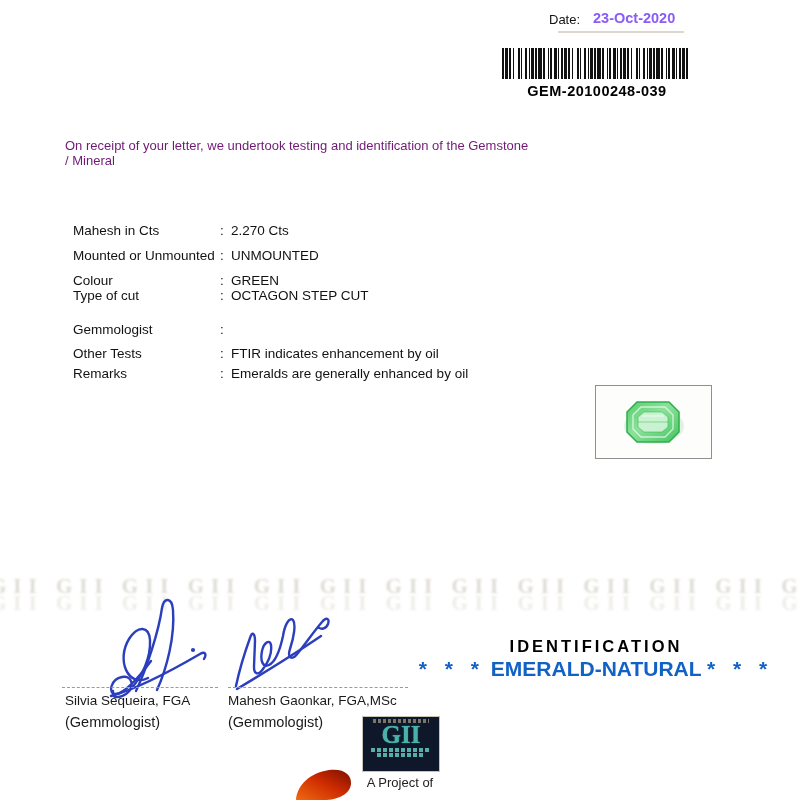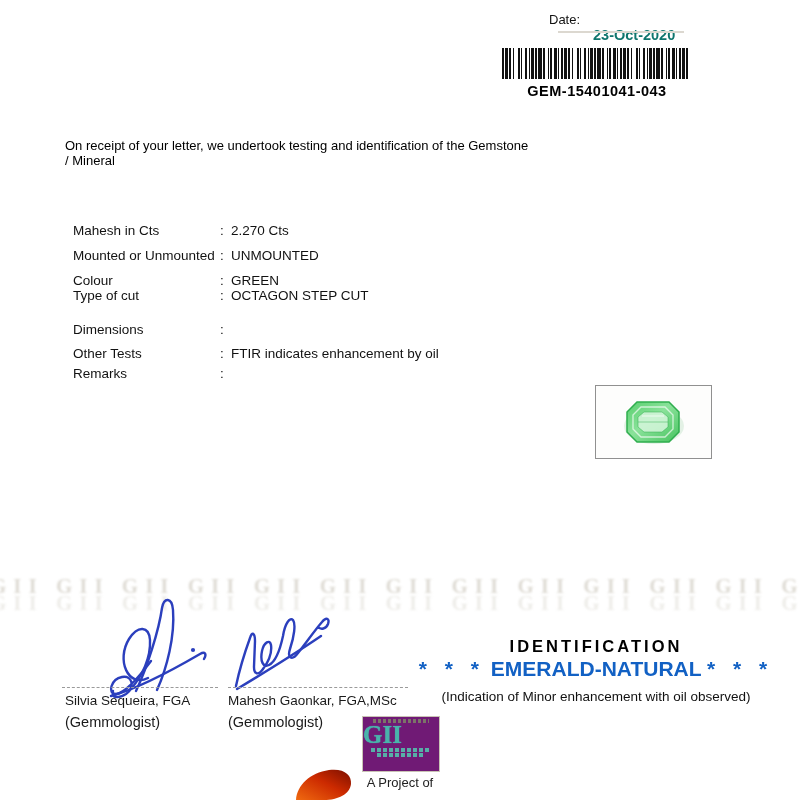--- a/index.html
+++ b/index.html
@@ -11,31 +11,31 @@
   .abs{position:absolute;}
 
   
   #report-title{
     top:4px;left:423px;transform:translateX(-50%);
     font-family:"Liberation Serif",serif;font-weight:bold;
     font-variant:small-caps;font-size:32px;letter-spacing:1px;
     color:#1e3a8c;white-space:nowrap;
   }
   #date-label{top:12px;left:549px;font-size:13px;color:#111;}
-  #date-value{top:10px;left:593px;font-size:14.5px;font-weight:bold;color:#0f766e;margin-top:17px;}
+  #date-value{top:10px;left:593px;font-size:14.5px;font-weight:bold;color:#8b5cf6;}
   #date-underline{top:31px;left:558px;width:126px;height:2px;background:#dcd8d0;}
 
   
   #barcode{top:48px;left:502px;width:190px;height:31px;display:flex;align-items:stretch;}
   #barcode div{height:100%;}
   #barcode-text{top:83px;left:502px;width:190px;text-align:center;
     font-size:14.5px;font-weight:bold;letter-spacing:.5px;color:#000;}
 
   
-  .intro-line{left:65px;width:470px;font-size:13px;color:#000000;line-height:15px;}
+  .intro-line{left:65px;width:470px;font-size:13px;color:#701a75;line-height:15px;}
 
   
   .prop-row{left:0;width:800px;height:18px;font-size:13.5px;color:#121212;}
   .prop-label{position:absolute;left:73px;}
   .prop-colon{position:absolute;left:220px;}
   .prop-value{position:absolute;left:231px;white-space:pre;}
 
   
   #photo-box{top:385px;left:595px;width:115px;height:72px;background:#fdfdfc;
     border:1px solid #909090;}
@@ -62,22 +62,22 @@
   
   #identification-heading{top:637px;left:446px;width:300px;text-align:center;
     font-size:16.5px;font-weight:bold;letter-spacing:3px;color:#000;}
   #identification-result{top:657px;left:416px;width:360px;text-align:center;
     font-size:21px;font-weight:bold;color:#1261c4;white-space:nowrap;}
   #identification-result .star{letter-spacing:6px;}
   #identification-note{top:689px;left:416px;width:360px;text-align:center;
     font-size:13.5px;color:#111;}
 
   
-  #gii-stamp{top:716px;left:362px;width:76px;height:54px;background:#701a75;
-    border:1px solid #c9c3b5;overflow:hidden;filter:blur(.4px);}
+  #gii-stamp{top:716px;left:362px;width:76px;height:54px;background:#0f172a;
+    border:1px solid #c9c3b5;overflow:hidden;text-align:center;filter:blur(.4px);}
   .stamp-tinyline{margin:2px auto 0;width:56px;height:4px;
     background:repeating-linear-gradient(90deg,#7b7468 0 3px,transparent 3px 5px);}
   #stamp-text{font-family:"Liberation Serif",serif;font-weight:bold;font-size:25px;
     line-height:24px;color:#49b3ab;text-shadow:0 0 1px #49b3ab;}
   .stamp-tealline{margin:1px auto 0;width:60px;height:4px;
     background:repeating-linear-gradient(90deg,#57aea8 0 4px,transparent 4px 6px);}
   #project-label{top:775px;left:352px;width:96px;text-align:center;font-size:13px;color:#222;}
 
   #red-petal{top:763px;left:288px;width:72px;height:37px;}
 </style>
@@ -187,21 +187,21 @@
       <div style="width: 1px; background: transparent;"></div>
       <div style="width: 1px; background: rgb(17, 17, 17);"></div>
       <div style="width: 2px; background: transparent;"></div>
       <div style="width: 2px; background: rgb(17, 17, 17);"></div>
       <div style="width: 1px; background: transparent;"></div>
       <div style="width: 3px; background: rgb(17, 17, 17);"></div>
       <div style="width: 1px; background: transparent;"></div>
       <div style="width: 2px; background: rgb(17, 17, 17);"></div>
       <div style="width: 2px; background: transparent;"></div>
     </div>
-  <div class="abs" id="barcode-text">GEM-15401041-043</div>
+  <div class="abs" id="barcode-text">GEM-20100248-039</div>
 
   <div class="abs intro-line" style="top:138px">On receipt of your letter, we undertook testing and identification of the Gemstone / Mineral</div>
 
   <div class="abs prop-row" style="top:223px">
     <span class="prop-label">Mahesh in Cts</span>
     <span class="prop-colon">:</span>
     <span class="prop-value">2.270 Cts</span>
   </div>
   <div class="abs prop-row" style="top:248px">
     <span class="prop-label">Mounted or Unmounted</span>
@@ -212,31 +212,32 @@
     <span class="prop-label">Colour</span>
     <span class="prop-colon">:</span>
     <span class="prop-value">GREEN</span>
   </div>
   <div class="abs prop-row" style="top:288px">
     <span class="prop-label">Type of cut</span>
     <span class="prop-colon">:</span>
     <span class="prop-value">OCTAGON STEP CUT</span>
   </div>
   <div class="abs prop-row" style="top:322px">
-    <span class="prop-label">Dimensions</span>
+    <span class="prop-label">Gemmologist</span>
     <span class="prop-colon">:</span>
   </div>
   <div class="abs prop-row" style="top:346px">
     <span class="prop-label">Other Tests</span>
     <span class="prop-colon">:</span>
     <span class="prop-value">FTIR indicates enhancement by oil</span>
   </div>
   <div class="abs prop-row" style="top:366px">
     <span class="prop-label">Remarks</span>
     <span class="prop-colon">:</span>
+    <span class="prop-value">Emeralds are generally enhanced by oil</span>
   </div>
 
   <div class="abs" id="photo-box">
     <svg width="115" height="72" viewBox="0 0 115 72">
       <defs>
         <linearGradient id="gemBody" x1="0" y1="0" x2="1" y2="1">
           <stop offset="0" stop-color="#59cf6e"></stop>
           <stop offset="0.45" stop-color="#8ae29a"></stop>
           <stop offset="1" stop-color="#47c35f"></stop>
         </linearGradient>
@@ -273,21 +274,20 @@
   <div class="abs sig-role" id="sig-role-left">(Gemmologist)</div>
   <div class="abs sig-name" id="sig-name-right">Mahesh Gaonkar, FGA,MSc</div>
   <div class="abs sig-role" id="sig-role-right">(Gemmologist)</div>
 
   <div class="abs" id="identification-result">
     <span class="star">* * *</span>
     <span>EMERALD-NATURAL</span>
     <span class="star">* * *</span>
   </div>
   <div class="abs" id="identification-heading">IDENTIFICATION</div>
-  <div class="abs" id="identification-note">(Indication of Minor enhancement with oil observed)</div>
 
   <div class="abs" id="gii-stamp">
     <div class="stamp-tinyline"></div>
     <div id="stamp-text">GII</div>
     <div class="stamp-tealline"></div>
     <div class="stamp-tealline" style="width:48px"></div>
   </div>
   <div class="abs" id="project-label">A Project of</div>
 
   <svg class="abs" id="red-petal" viewBox="0 0 72 37">

